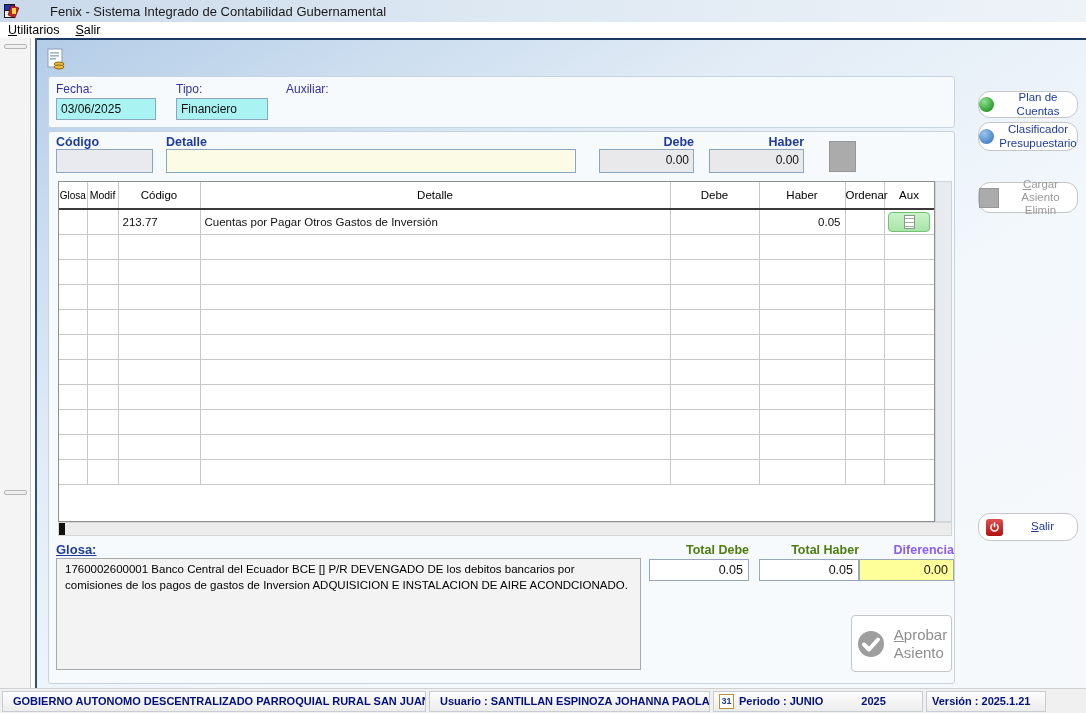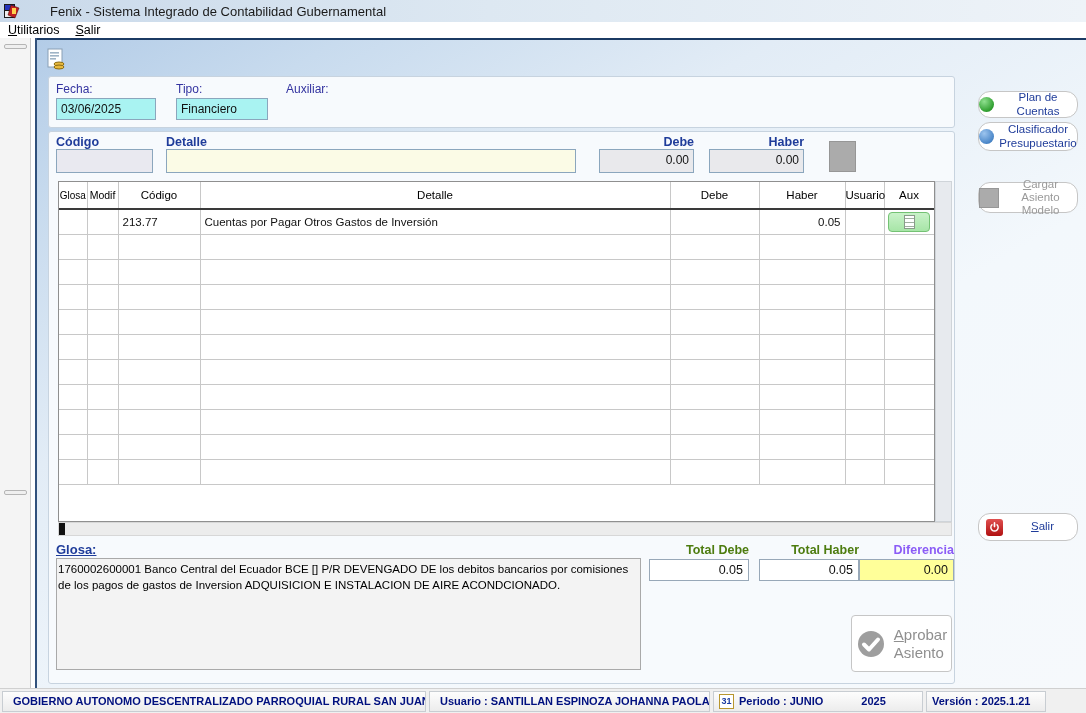--- a/index.html
+++ b/index.html
@@ -69,21 +69,21 @@
     background-color:#fff; border:1px solid #8a9a8a; }
   .vscroll { position:absolute; left:877px; top:0; width:17px; height:341px;
     background:#e7eaee; border:1px solid #cfd4d9; }
   .hscroll { position:absolute; left:0; top:341px; width:894px; height:14px;
     background:#ececec; border:1px solid #d7d7d7; }
   .hthumb { position:absolute; left:0; top:0; width:6px; height:12px; background:#111; }
 
   
   .glosa-box { position:absolute; left:7px; top:426px; width:585px; height:112px;
     background:#f3f3f3; border:1px solid #a9a9a9; font-size:11.5px; color:#000;
-    padding:3px 1px; line-height:1.35; overflow:hidden; }
+    padding:3px 8px; line-height:1.35; overflow:hidden; }
   .tot-lbl { position:absolute; font-size:12.5px; font-weight:bold; color:#4d7c0f;
     text-align:right; width:100px; }
   .tot-lbl.red { color:#8b5cf6; }
   .tot-fld { position:absolute; height:22px; border:1px solid #98a8b8; background:#fff;
     font-size:12.5px; text-align:right; padding:3px 5px 0 4px; }
   .tot-fld.yellow { background:#ffff99; }
 
   
   .btn { position:absolute; background:#fff; border:1px solid #c6c6c6; border-radius:12px;
     display:flex; align-items:center; justify-content:center; gap:5px; cursor:pointer;
@@ -184,21 +184,21 @@
                   <col style="width:50px">
                 </colgroup>
                 <thead>
                   <tr>
                     <th style="font-size:10px;">Glosa</th>
                     <th style="font-size:10.5px;">Modif</th>
                     <th>Código</th>
                     <th>Detalle</th>
                     <th>Debe</th>
                     <th>Haber</th>
-                    <th>Usuario</th>
+                    <th>Ordenar</th>
                     <th>Aux</th>
                   </tr>
                 </thead>
                 <tbody>
                   <tr>
                     <td></td>
                     <td></td>
                     <td>213.77</td>
                     <td>Cuentas por Pagar Otros Gastos de Inversión</td>
                     <td class="r"></td>
@@ -347,21 +347,21 @@
         <span class="sphere blue"></span>
         <span>
           <span>Clasificador</span><br>
           <span>Presupuestario</span>
         </span>
       </div>
       <div class="btn disabled" style="left:941px; top:142px; width:100px; height:31px;">
         <span class="graysq"></span>
         <span>
           <span class="ak"><u>C</u>argar Asiento</span><br>
-          <span>Modelo</span>
+          <span>Elimin</span>
         </span>
       </div>
       <div class="btn" style="left:941px; top:473px; width:100px; height:28px; justify-content:flex-start; padding-left:7px;">
         <span class="power-ic">
           <svg width="11" height="11" viewBox="0 0 12 12">
             <path d="M6 1 L6 5" stroke="#fff" stroke-width="1.8" stroke-linecap="round"></path>
             <path d="M3.2 3 A4 4 0 1 0 8.8 3" stroke="#fff" stroke-width="1.6" fill="none" stroke-linecap="round"></path>
           </svg>
         </span>
         <span class="ak" style="flex:1; text-align:center;"><u>S</u>alir</span>

